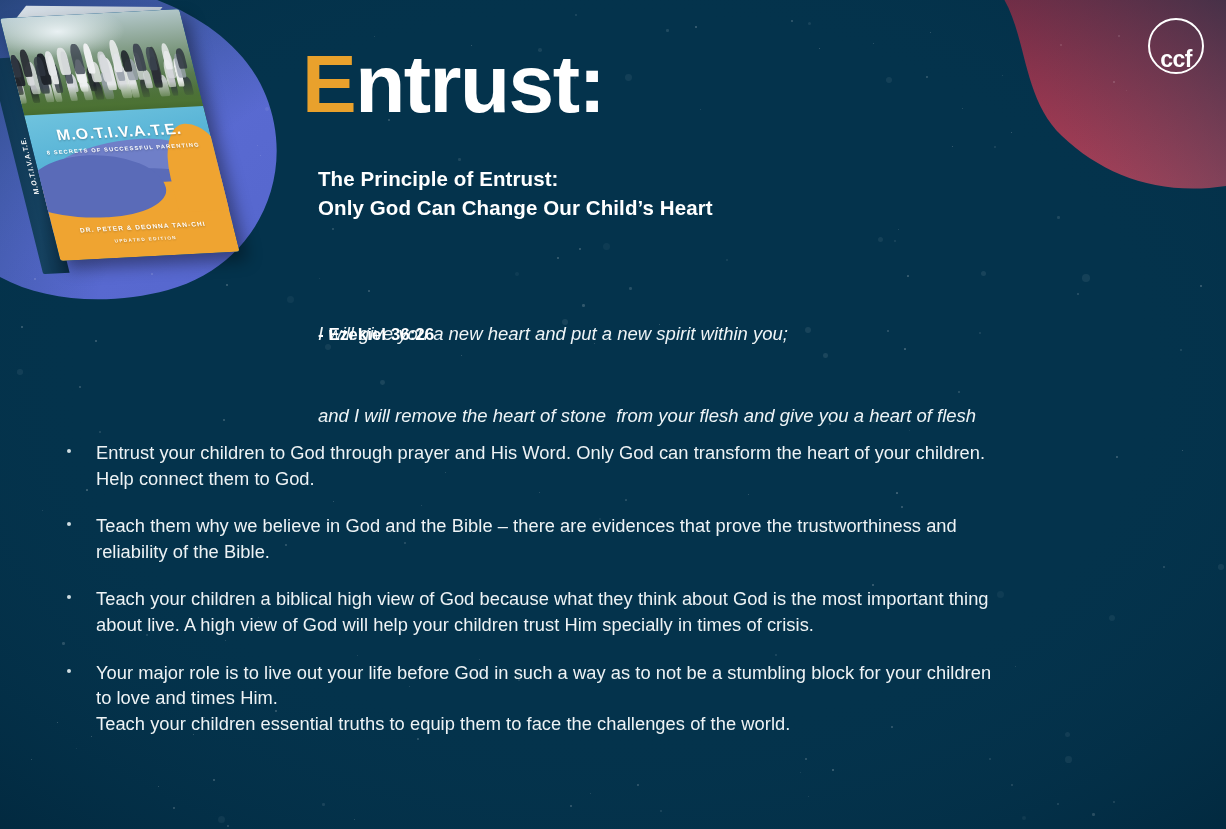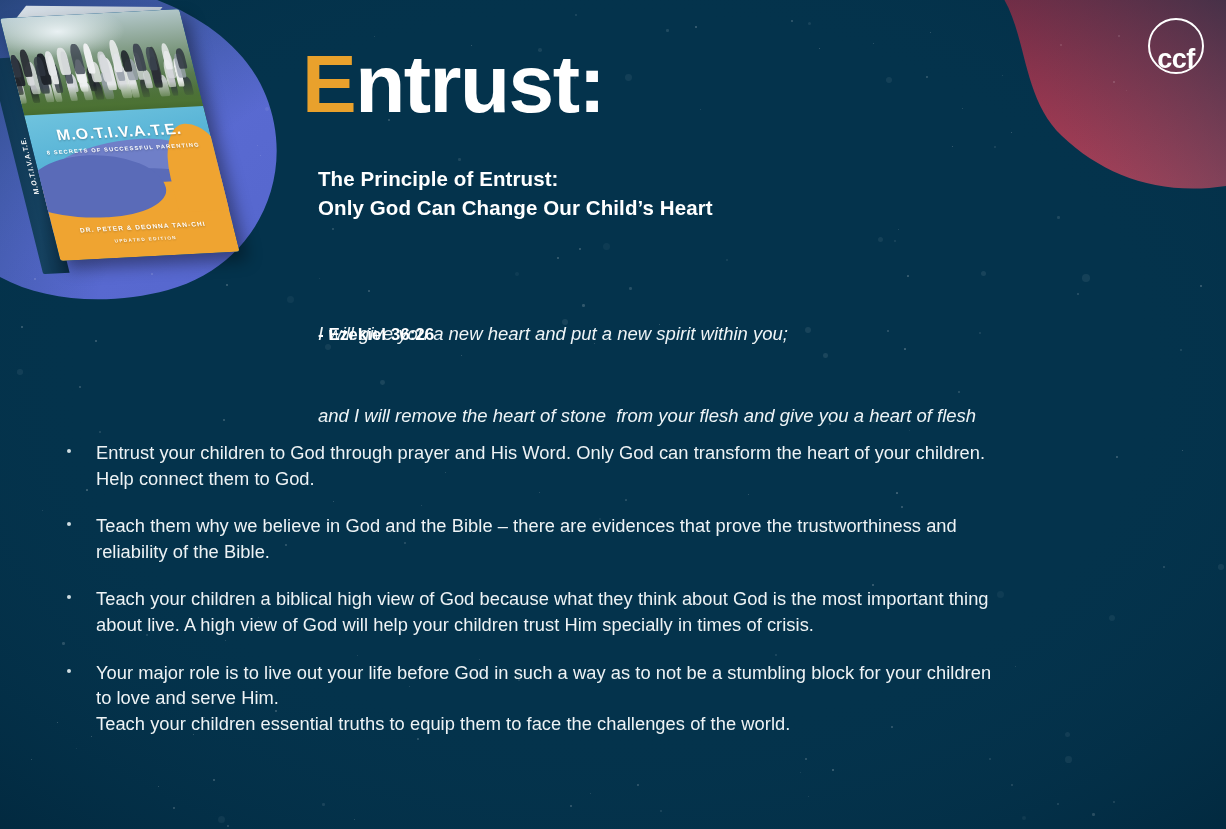--- a/index.html
+++ b/index.html
@@ -34,21 +34,21 @@
   .ccf-logo {
     position:absolute;
     top:18px; left:1148px;
     width:56px; height:56px;
     border:2.5px solid #ffffff;
     border-radius:50%;
     display:flex; align-items:center; justify-content:center;
   }
   .ccf-logo .ccf-text {
     color:#ffffff;
-    font-size:27px;
+    font-size:23px;
     font-weight:700;
     letter-spacing:-0.5px;
     line-height:1;
     font-family:"Liberation Sans", sans-serif;
     transform:translateY(-1px);
     margin-top:28px;
   }
 
   
   .book-wrap {
@@ -518,18 +518,18 @@
         <p>reliability of the Bible.</p>
       </div>
       <div class="bullet">
         <span class="dot"></span>
         <p>Teach your children a biblical high view of God because what they think about God is the most important thing</p>
         <p>about live. A high view of God will help your children trust Him specially in times of crisis.</p>
       </div>
       <div class="bullet">
         <span class="dot"></span>
         <p>Your major role is to live out your life before God in such a way as to not be a stumbling block for your children</p>
-        <p>to love and serve Him.</p>
+        <p>to love and times Him.</p>
         <p>Teach your children essential truths to equip them to face the challenges of the world.</p>
       </div>
     </div>
 
 </div>
 
 </body></html>

